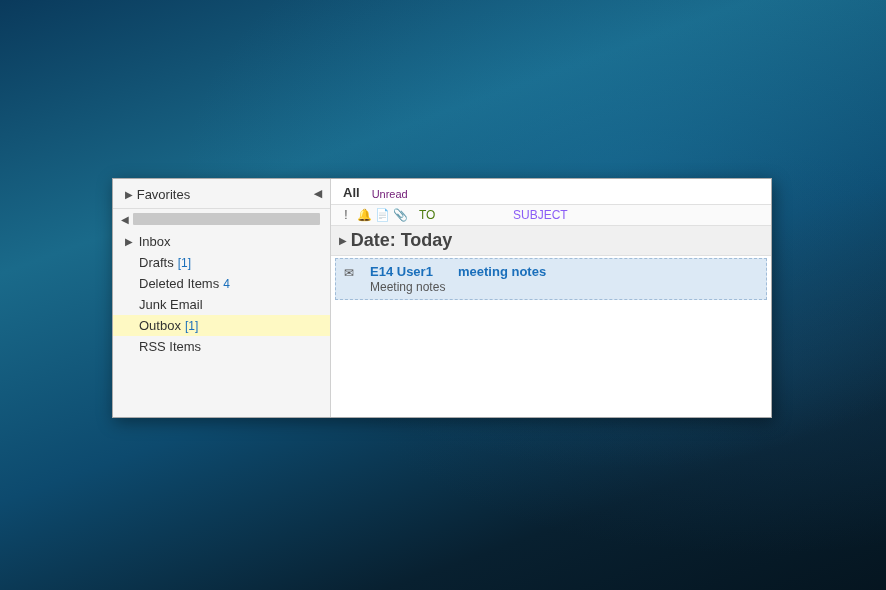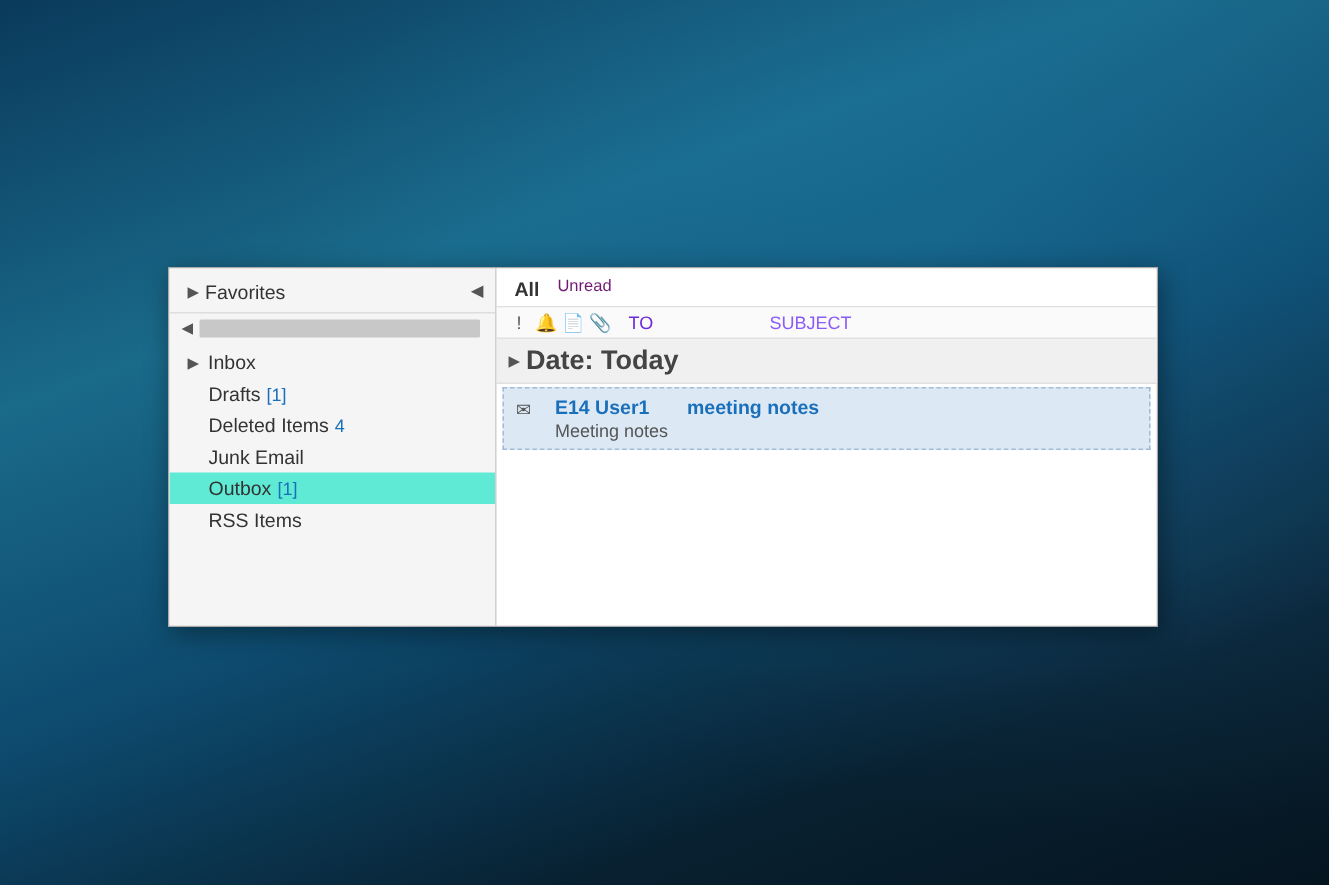--- a/index.html
+++ b/index.html
@@ -107,21 +107,21 @@
       padding: 3px 12px 3px 26px;
       cursor: pointer;
       color: #333;
       font-size: 13px;
       display: flex;
       align-items: center;
       gap: 4px;
     }
 
     .nav-item.active {
-      background: #5eead4;
+      background: #fef9c3;
     }
 
     .nav-item .expand-arrow {
       margin-left: -14px;
       margin-right: 2px;
       font-size: 10px;
       color: #555;
     }
 
     .nav-item .badge {
@@ -136,21 +136,21 @@
     
     .main-area {
       flex: 1;
       display: flex;
       flex-direction: column;
       background: #fff;
     }
 
     .tab-bar {
       display: flex;
-      align-items: flex-start;
+      align-items: flex-end;
       padding: 6px 10px 4px 10px;
       gap: 8px;
       border-bottom: 1px solid #e0e0e0;
     }
 
     .tab-all {
       font-size: 13px;
       color: #333;
       font-weight: 600;
       cursor: pointer;
@@ -176,21 +176,21 @@
     .col-icon {
       width: 14px;
       text-align: center;
       color: #555;
       font-size: 12px;
     }
 
     .col-to {
       width: 90px;
       font-size: 12px;
-      color: #6d28d9;
+      color: #4d7c0f;
       padding-left: 8px;
     }
 
     .col-subject {
       flex: 1;
       font-size: 12px;
       color: #8b5cf6;
       padding-left: 8px;
     }
 

